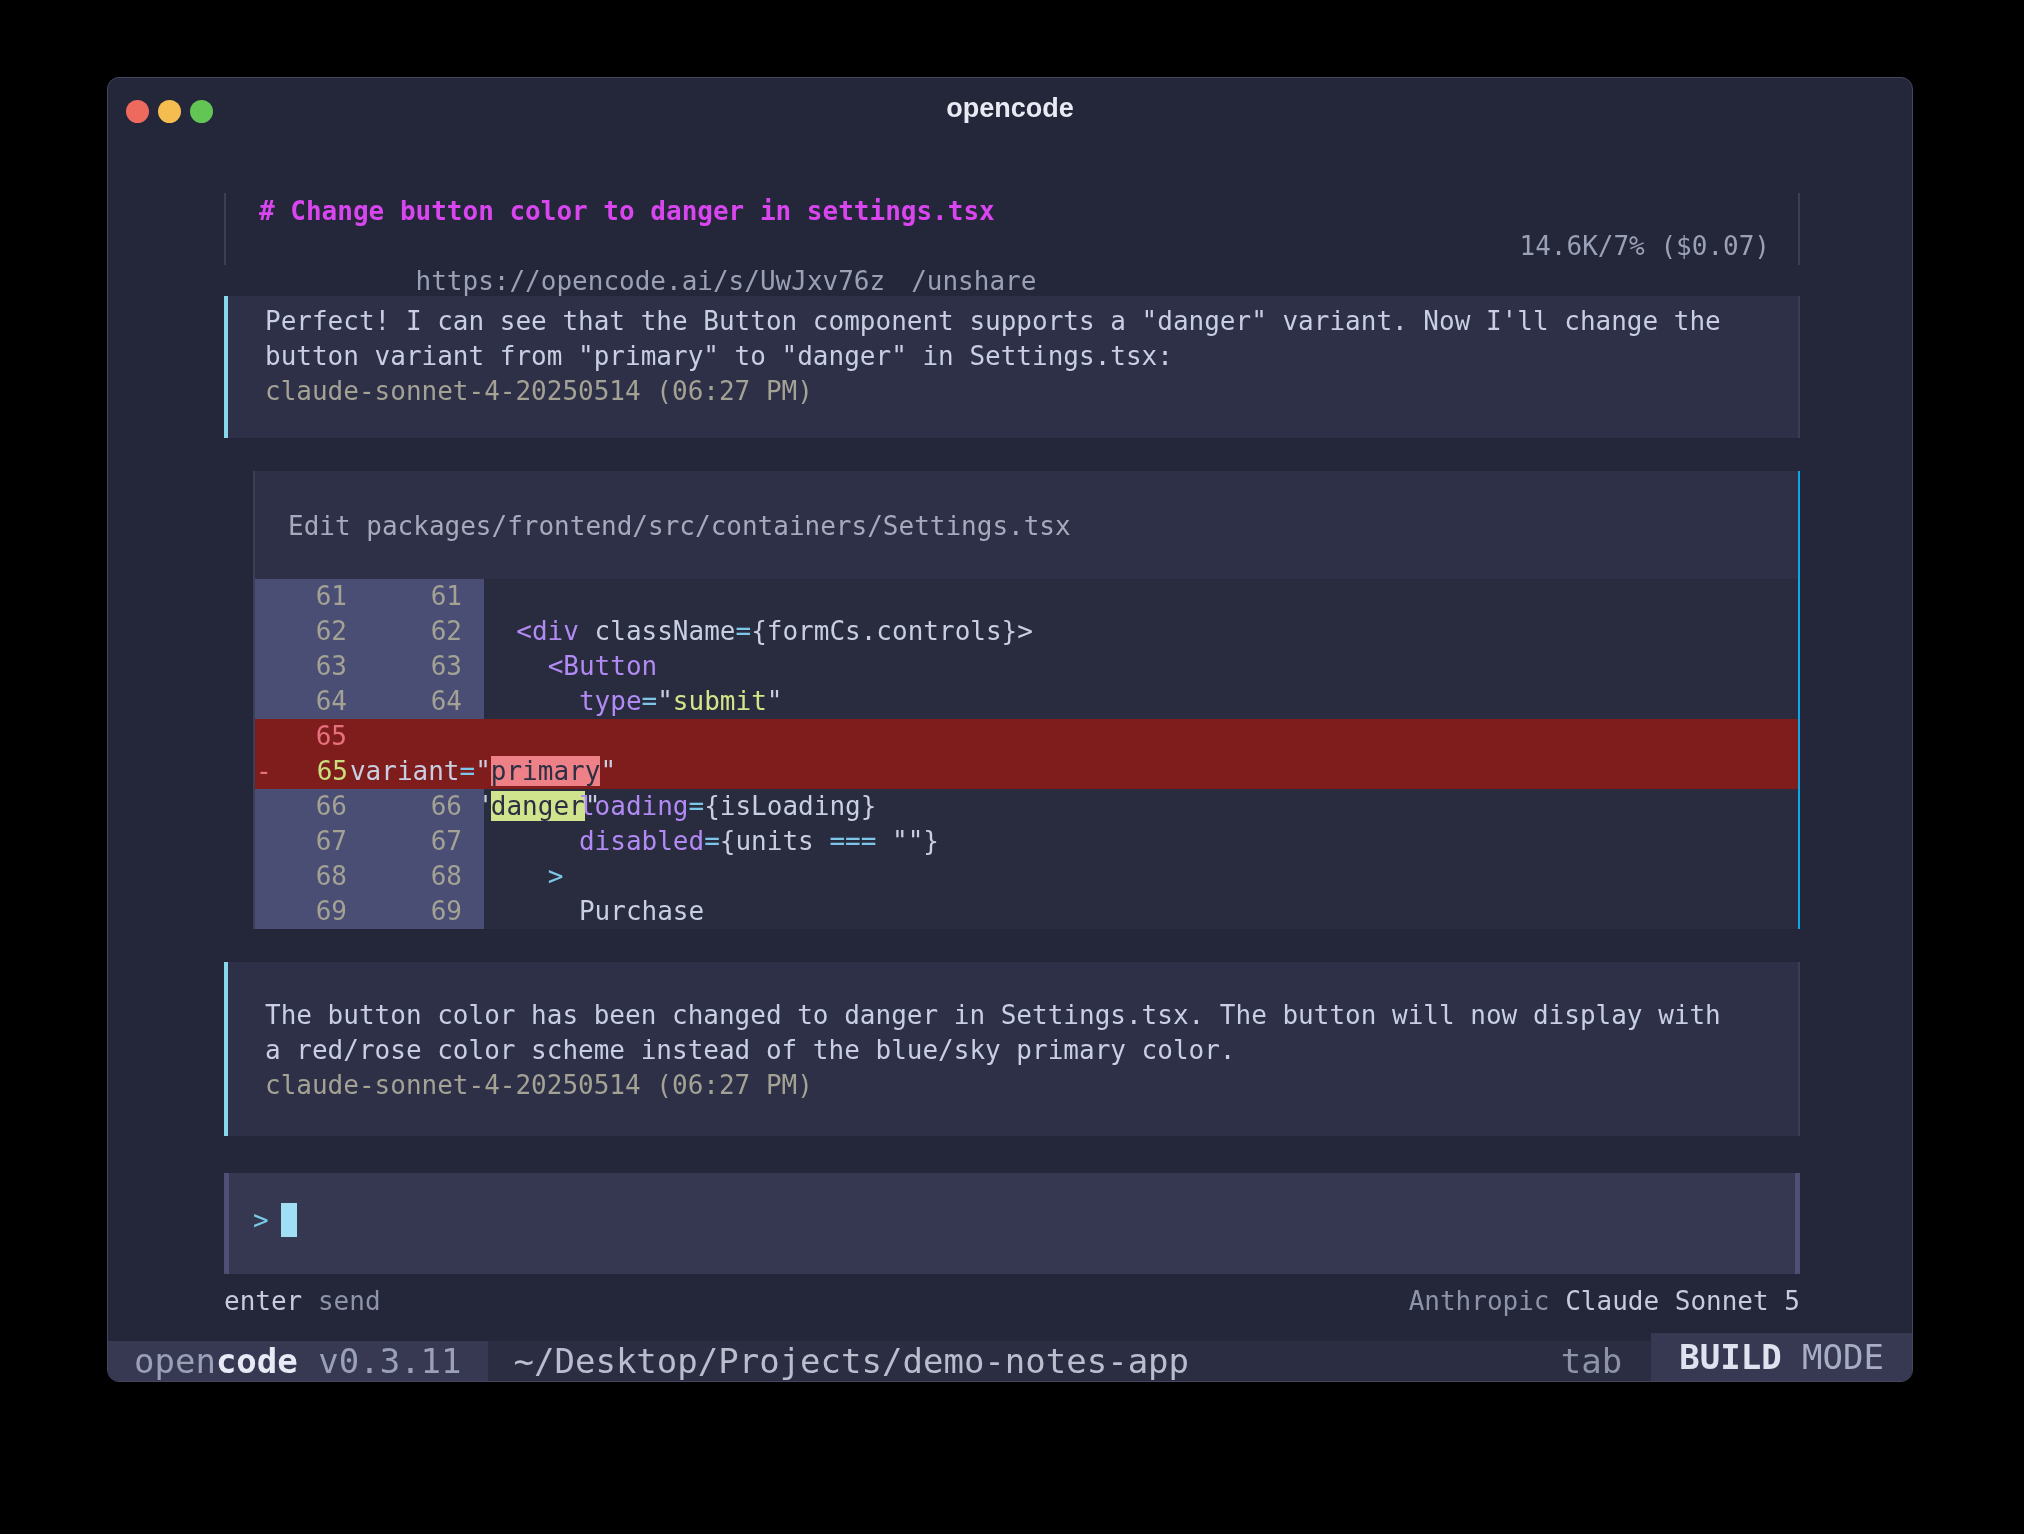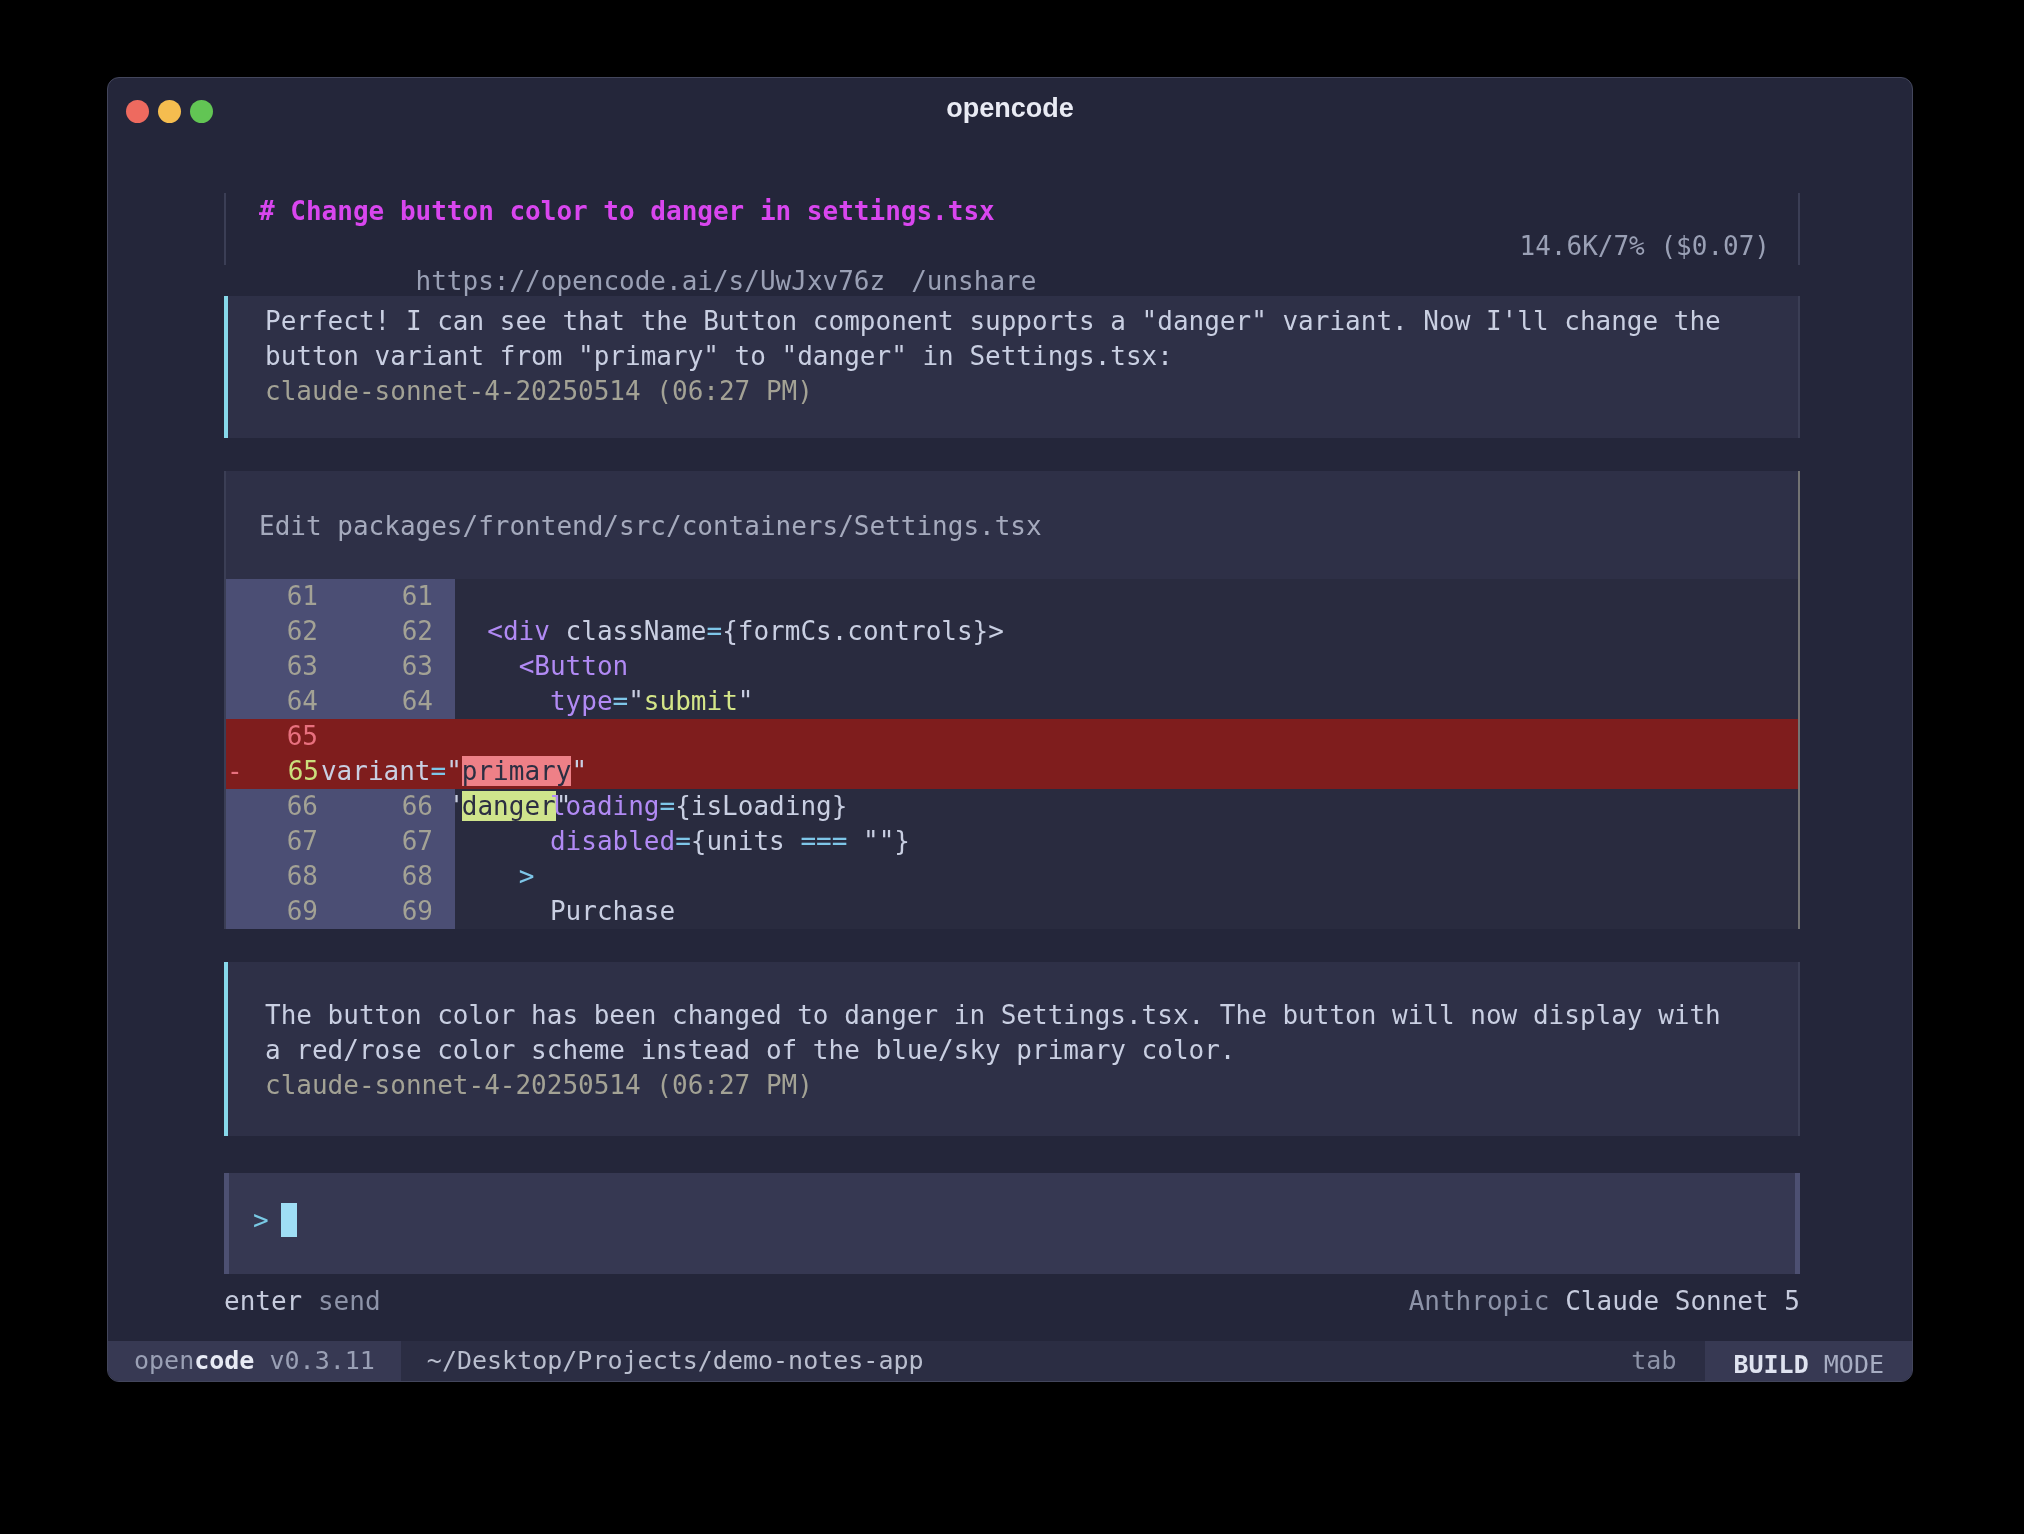--- a/index.html
+++ b/index.html
@@ -47,21 +47,21 @@
     font-size: 26px; line-height: 35px;
   }
   .msg-1 { margin-top: 31px; padding-top: 8px; padding-bottom: 29px; }
   .msg-2 { margin-top: 33px; padding-top: 36px; padding-bottom: 33px; }
   .msg-text { color: #c9cfe2; white-space: pre-line; }
   .msg-meta { color: #a3a295; white-space: pre; }
 
   
   .diff-card {
     margin-top: 33px;
-    border-left: 2px solid #3b3e55; border-right: 2px solid #737373;
+    border-left: 2px solid #3b3e55; border-right: 2px solid #0ea5e9; margin-left: 29px;
   }
   .diff-header {
     height: 108px; background: #2e3047; padding: 38px 0 0 33px;
     font-size: 26px; line-height: 35px; color: #a5aabd; white-space: pre;
   }
   .diff-body { background: #292b3f; }
   .diff-row { display: flex; height: 35px; font-size: 26px; line-height: 35px; }
   .diff-row.changed { background: #7f1d1d; flex-direction: column; }
   .num { width: 114px; text-align: right; padding-right: 22px; color: #a3a295; flex: none; }
   .num.n2 { width: 115px; }
@@ -92,22 +92,22 @@
   .hints {
     margin-top: 10px; height: 35px; display: flex; justify-content: space-between;
     font-size: 26px; line-height: 35px; white-space: pre;
   }
   .hint-dim { color: #8d93a8; }
   .hint-lit { color: #c6cbdd; }
 
   
   .statusbar {
     position: absolute; left: 0; right: 0; bottom: 0; height: 40px;
-    background: #2b2d43; display: flex; align-items: flex-start;
-    font-size: 25px; line-height: 40px; white-space: pre;
+    background: #2b2d43; display: flex; align-items: flex-end;
+    font-size: 34px; line-height: 40px; white-space: pre;
     border-radius: 0 0 11px 11px;
     margin-top: 13px;
   }
   .bar-seg-left {
     background: #373953; padding: 0 26px; color: #9aa0b5;
     border-radius: 0 0 0 11px;
   }
   .bar-seg-left b { color: #e8ebf5; }
   .bar-path { padding-left: 26px; color: #b9bece; }
   .bar-spacer { flex: 1; }

